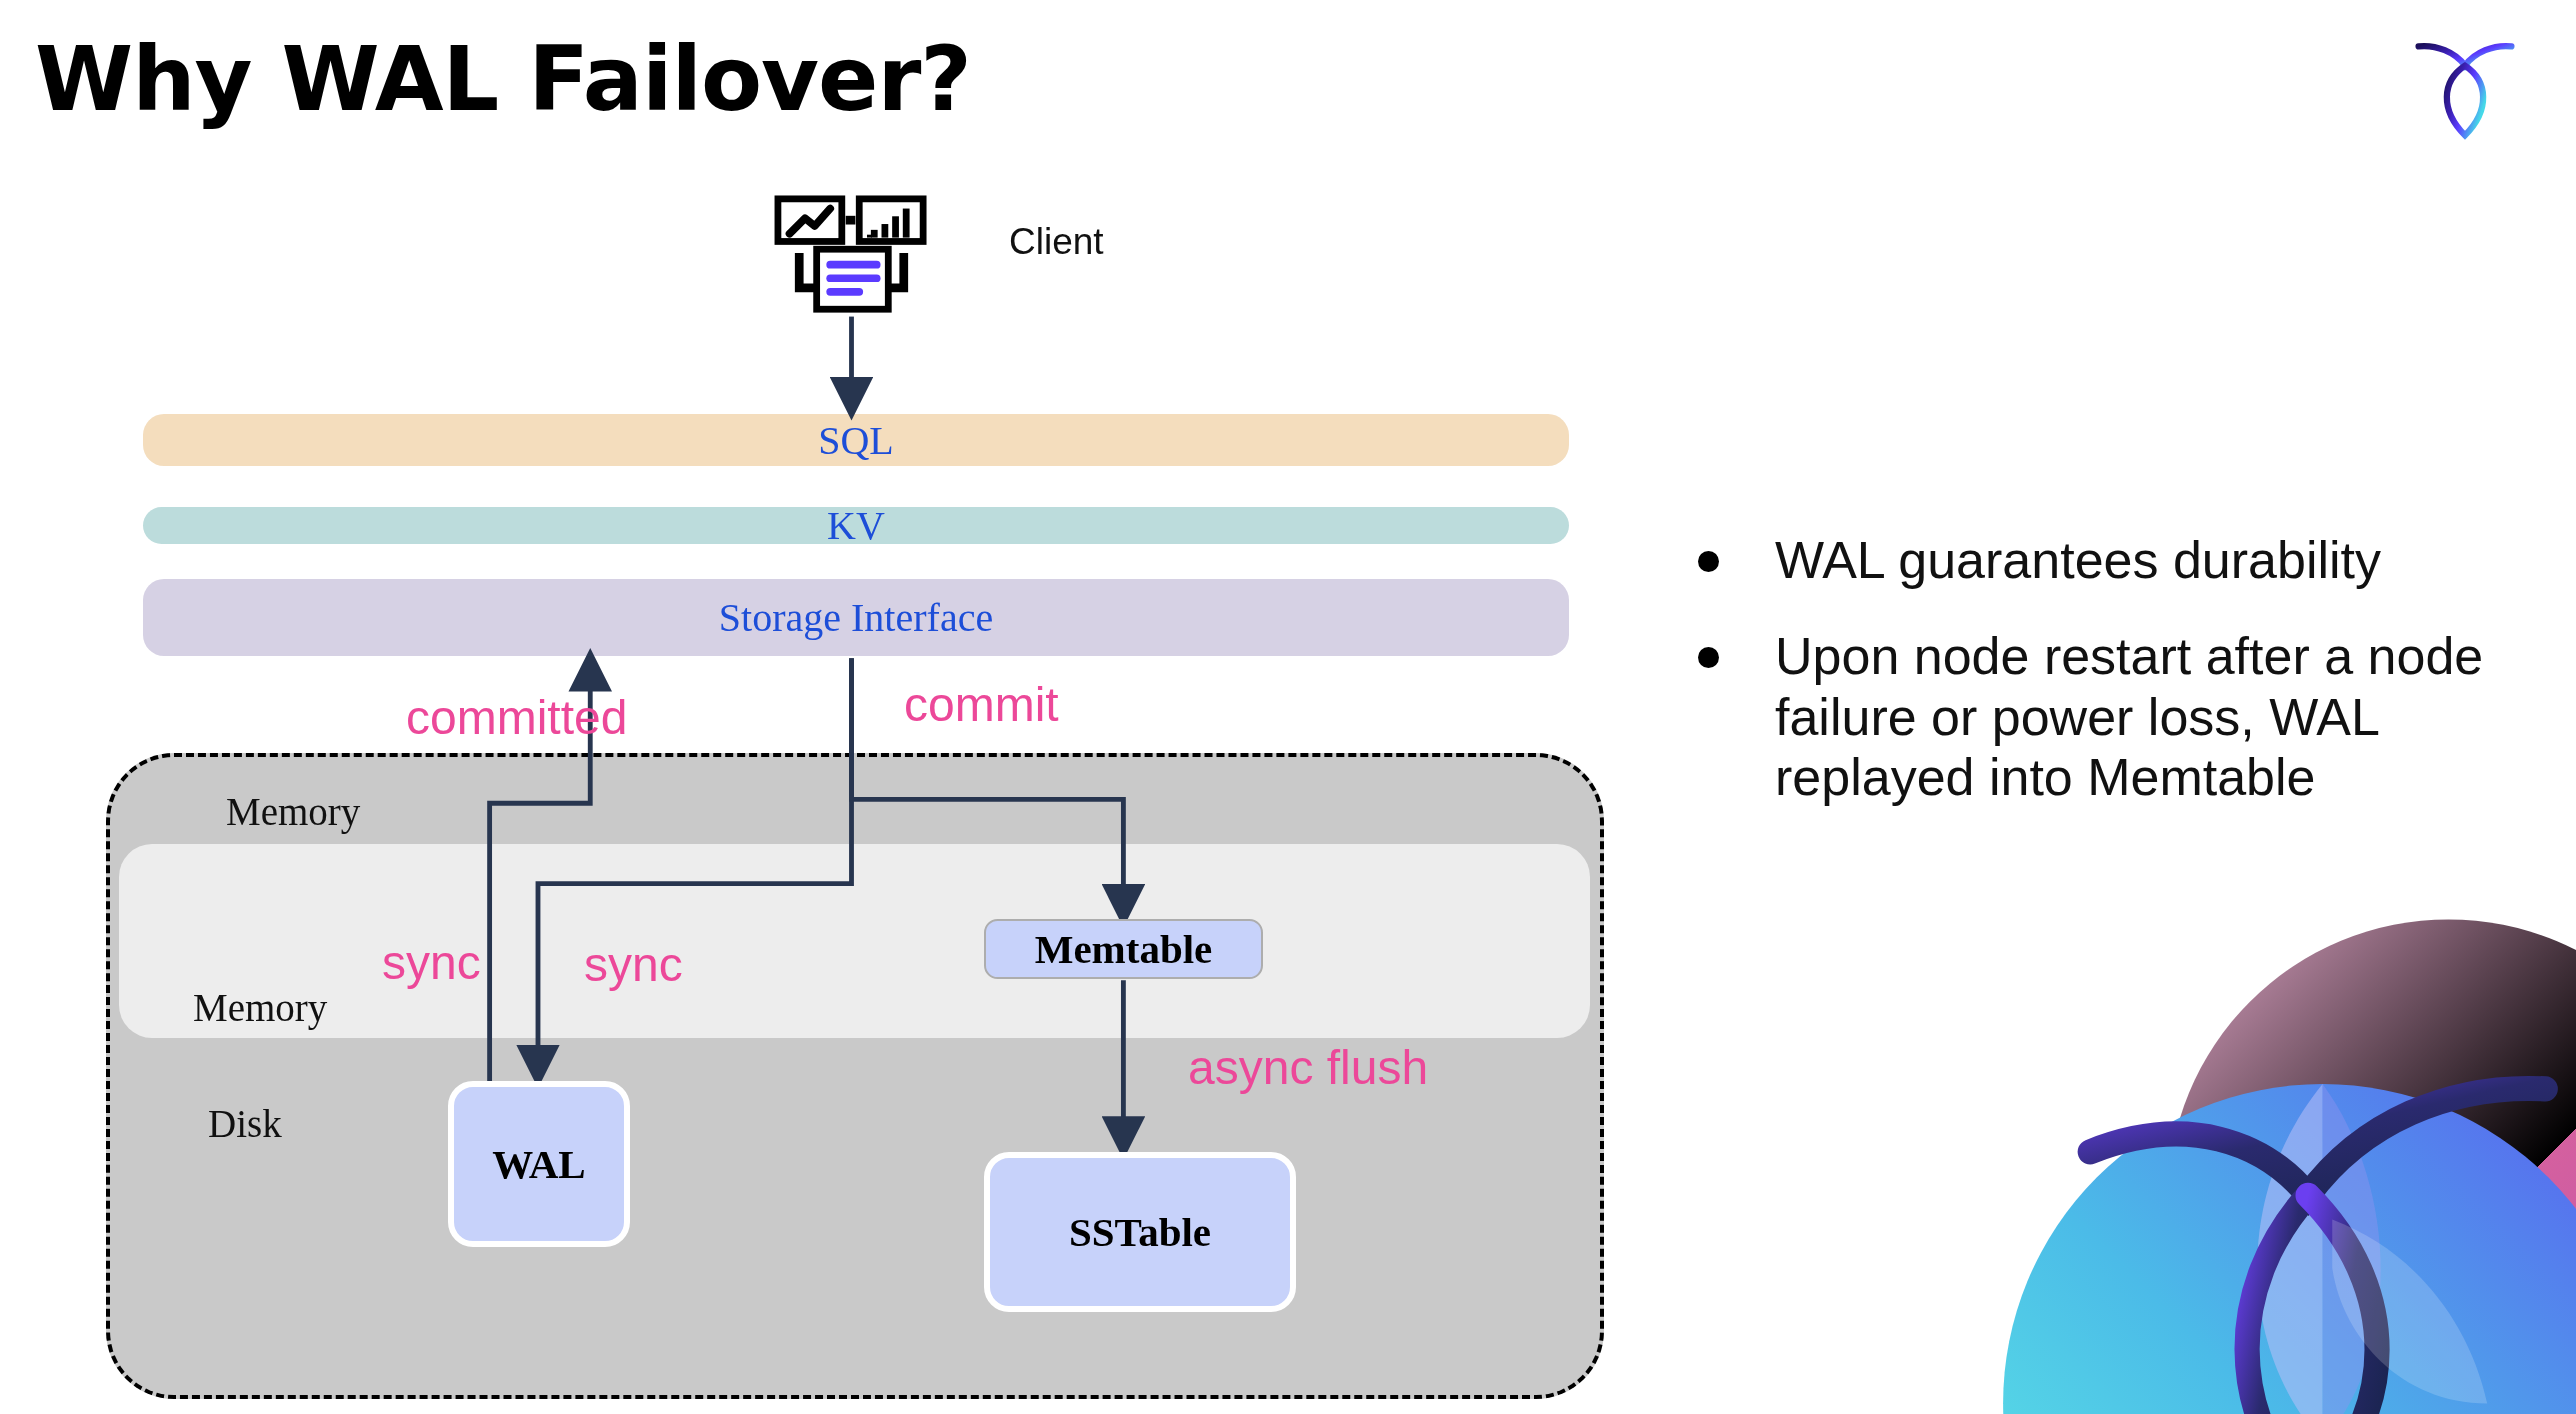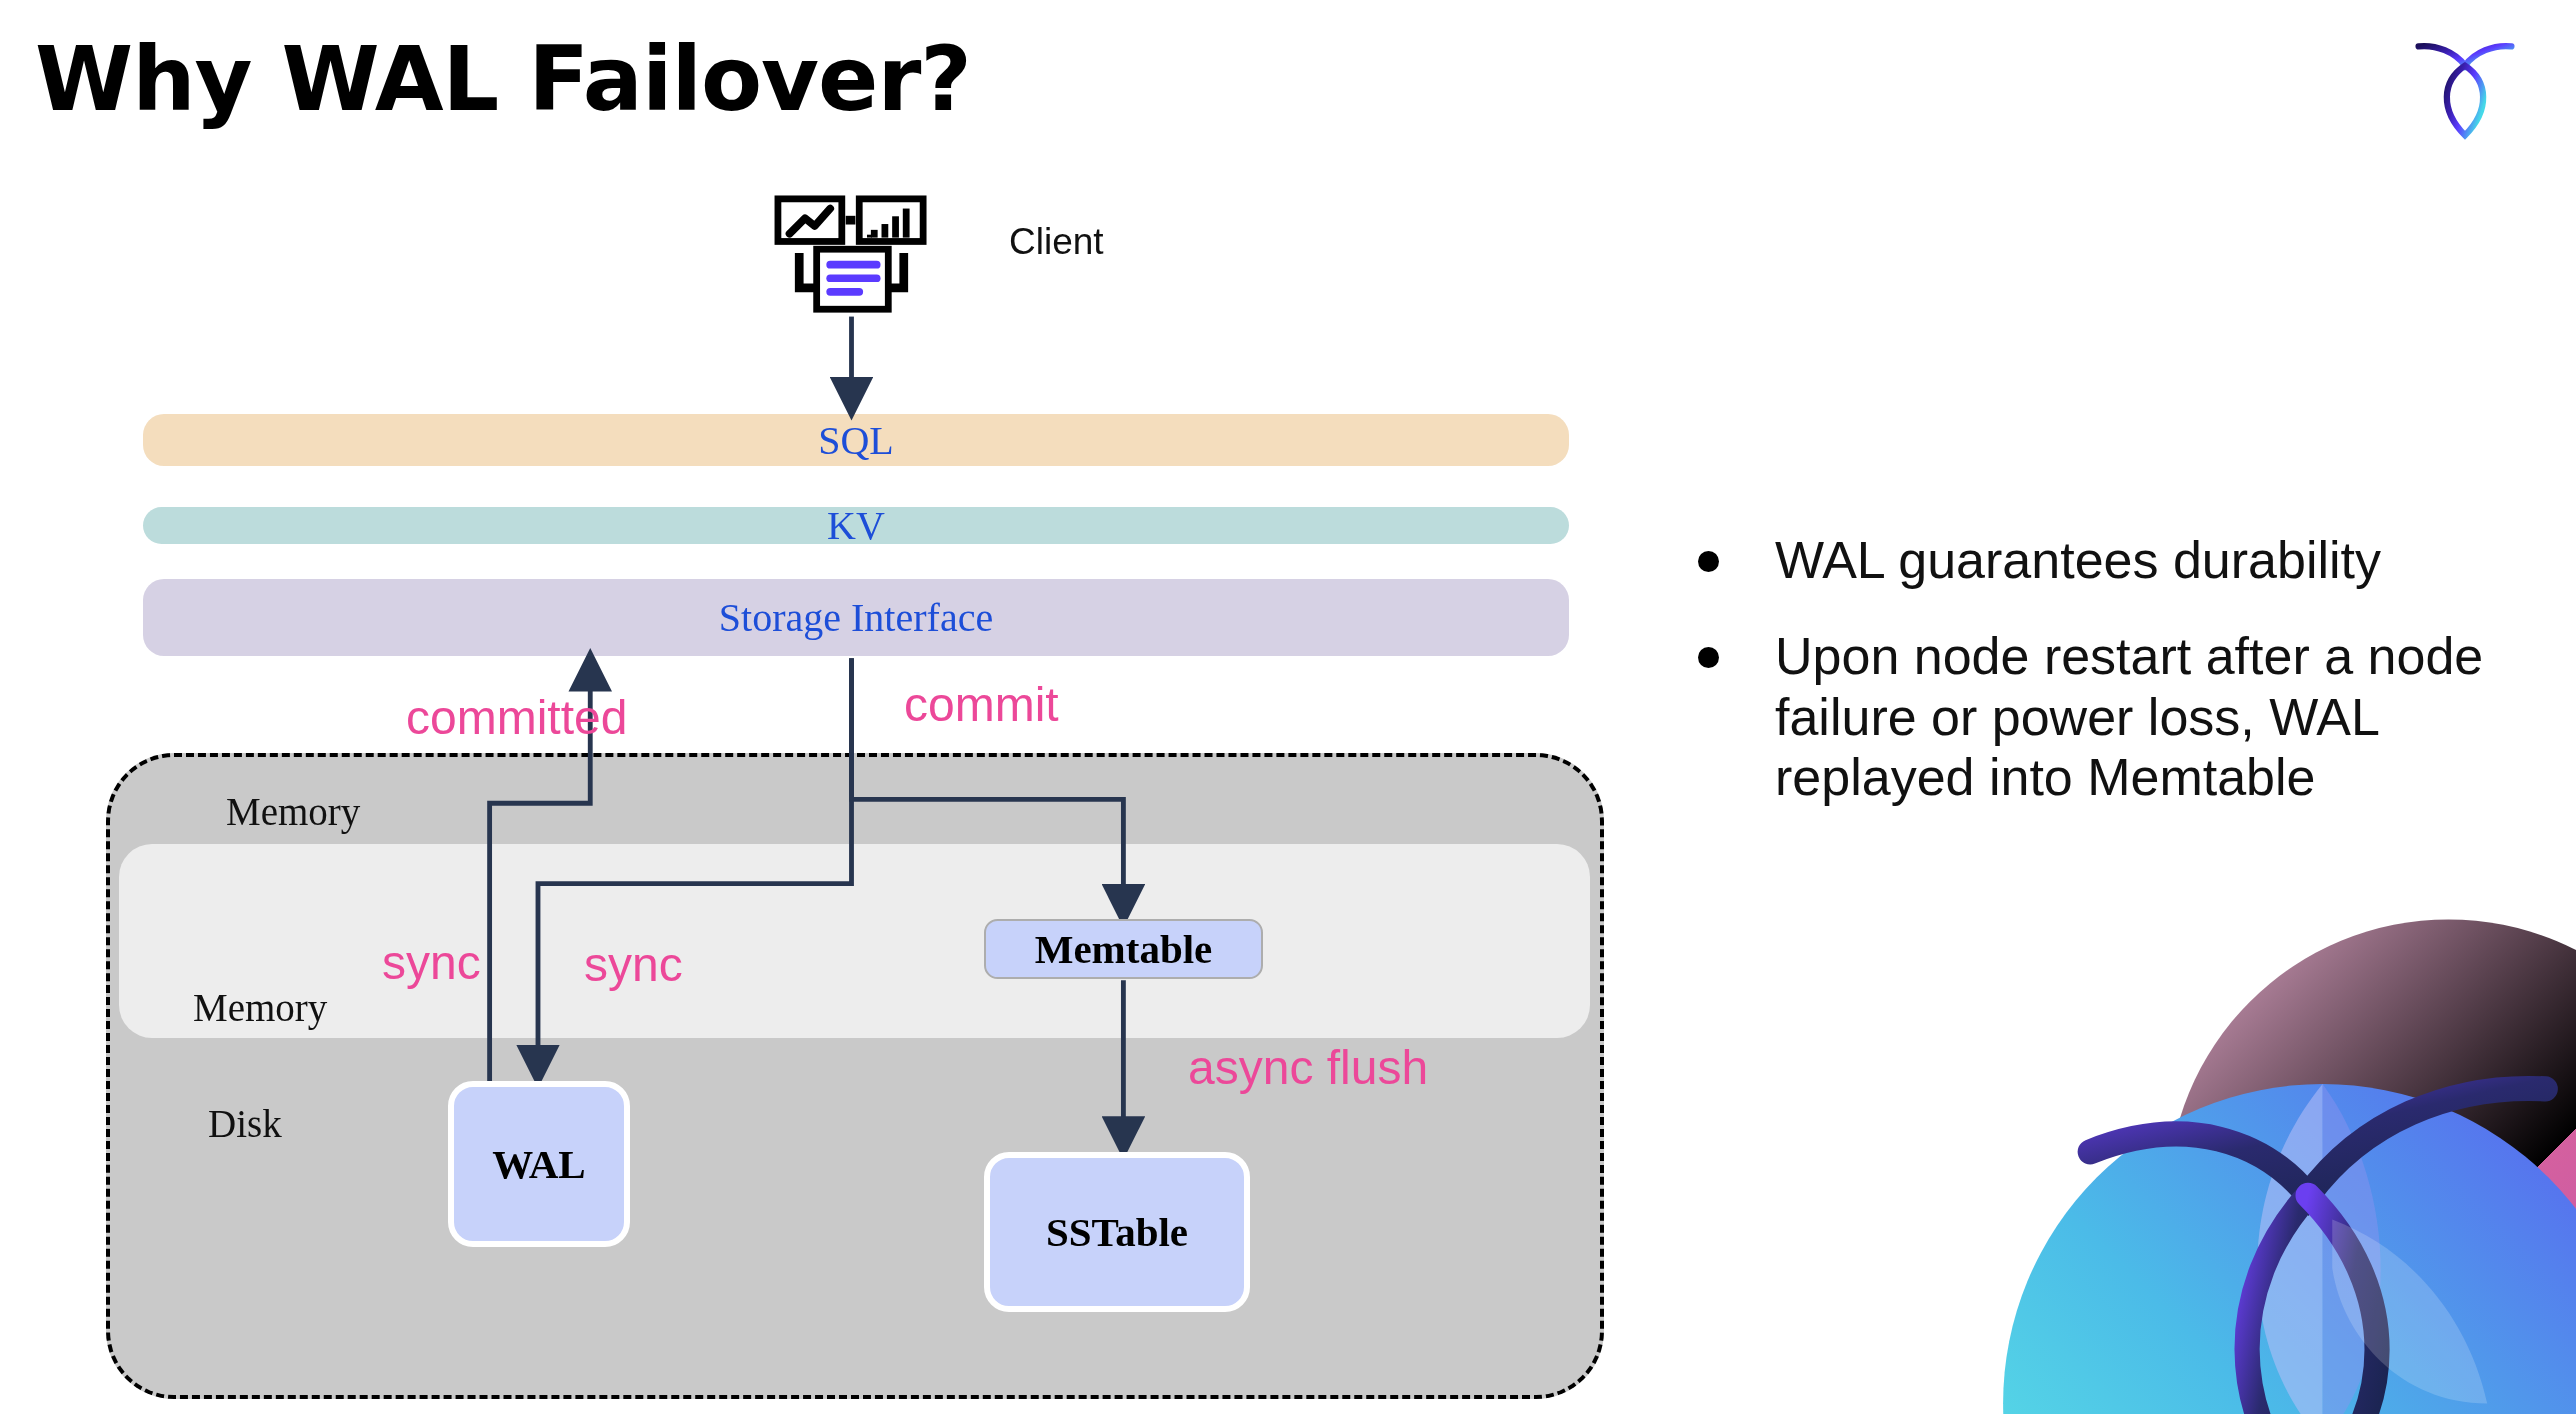--- a/index.html
+++ b/index.html
@@ -152,21 +152,21 @@
     left: 448px;
     top: 1081px;
     width: 182px;
     height: 166px;
     border: 6.8px solid #ffffff;
     border-radius: 25px;
   }
   #node-sstable {
     left: 984px;
     top: 1152px;
-    width: 266px;
+    width: 312px;
     height: 160px;
     border: 6.8px solid #ffffff;
     border-radius: 25px;
   }
 
   
   .edge-label {
     position: absolute;
     font-family: "Liberation Sans", sans-serif;
     font-size: 48px;

